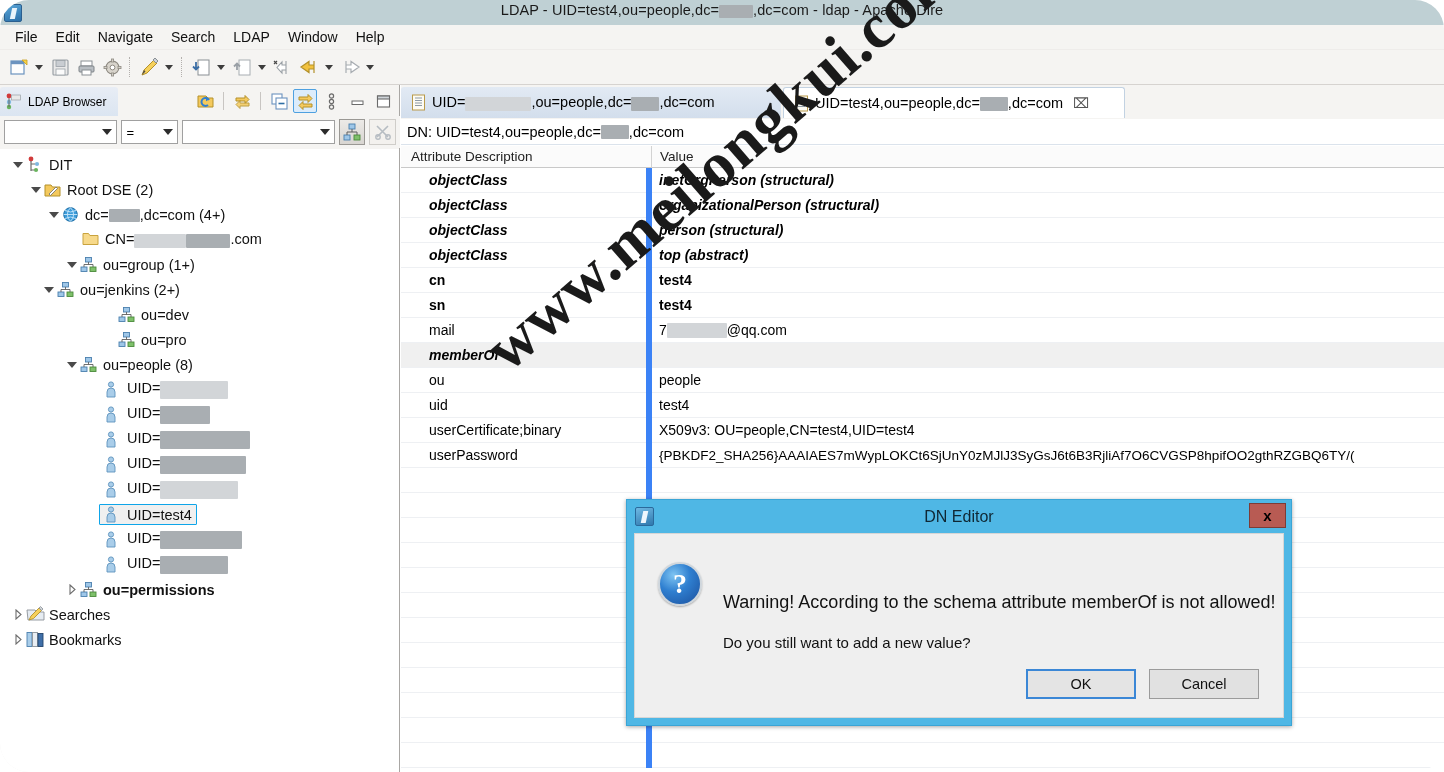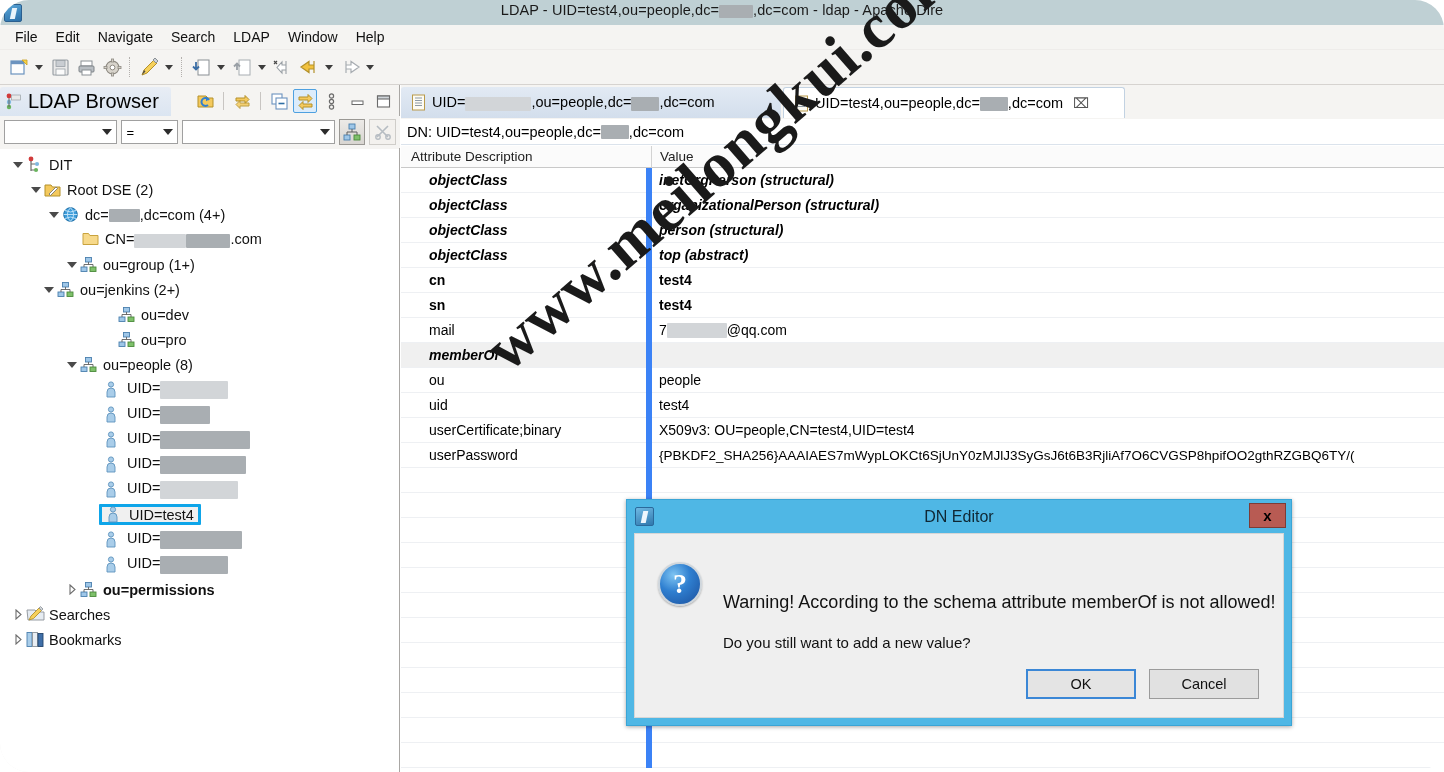--- a/index.html
+++ b/index.html
@@ -73,21 +73,21 @@
   .leftpanel {
     position: absolute; left: 0; top: 85px; width: 400px; height: 687px;
     background: #f5f4f2; border-right: 1px solid #a9a7a4;
   }
   .lp-tabrow { position: relative; height: 31px; }
   .lp-tab {
     position: absolute; left: 0; top: 2px; height: 29px; padding: 0 12px 0 6px;
     background: linear-gradient(180deg,#e8edf5 0%, #dbe5f1 100%);
     border-top-left-radius: 3px; border-top-right-radius: 3px;
     display: flex; align-items: center; gap: 5px;
-    font-size: 20px; font-weight: 400;
+    font-size: 12px; font-weight: 400;
   }
   .lp-tools {
     position: absolute; right: 4px; top: 3px; height: 26px;
     display: flex; align-items: center; gap: 2px;
   }
   .lp-tool { width: 24px; height: 24px; display: inline-flex;
              align-items: center; justify-content: center; position: relative; }
   .lp-tool.active { border: 1px solid #4ea0e0; background: #dcecfb; border-radius: 2px; }
   .vsep { width: 1px; height: 18px; background: #c8c5c2; margin: 0 4px; }
 
@@ -121,21 +121,21 @@
     white-space: nowrap; padding-left: 4px;
   }
   .twist { width: 16px; display: inline-flex; align-items: center;
            justify-content: center; flex: none; }
   .twist-d { width: 0; height: 0; border-left: 5px solid transparent;
              border-right: 5px solid transparent; border-top: 6px solid #4a4a4a; }
   .ticon { width: 18px; height: 17px; margin-right: 5px; flex: none;
            position: relative; display: inline-block; }
   .tlabel { color: #111; }
   .trow.selected .tlabel-wrap {
-    background: #f0f0f0; border: 3px solid #0ea5e9; padding: 0 4px;
+    background: #f0f0f0; border: 1px solid #0ea5e9; padding: 0 4px;
     margin-left: -2px; border-radius: 1px;
   }
   .tlabel-wrap { display: inline-flex; align-items: center; height: 21px; }
 
   
   .editor {
     position: absolute; left: 401px; top: 85px; right: 0; bottom: 0;
     background: #ffffff;
   }
   .etabs {

